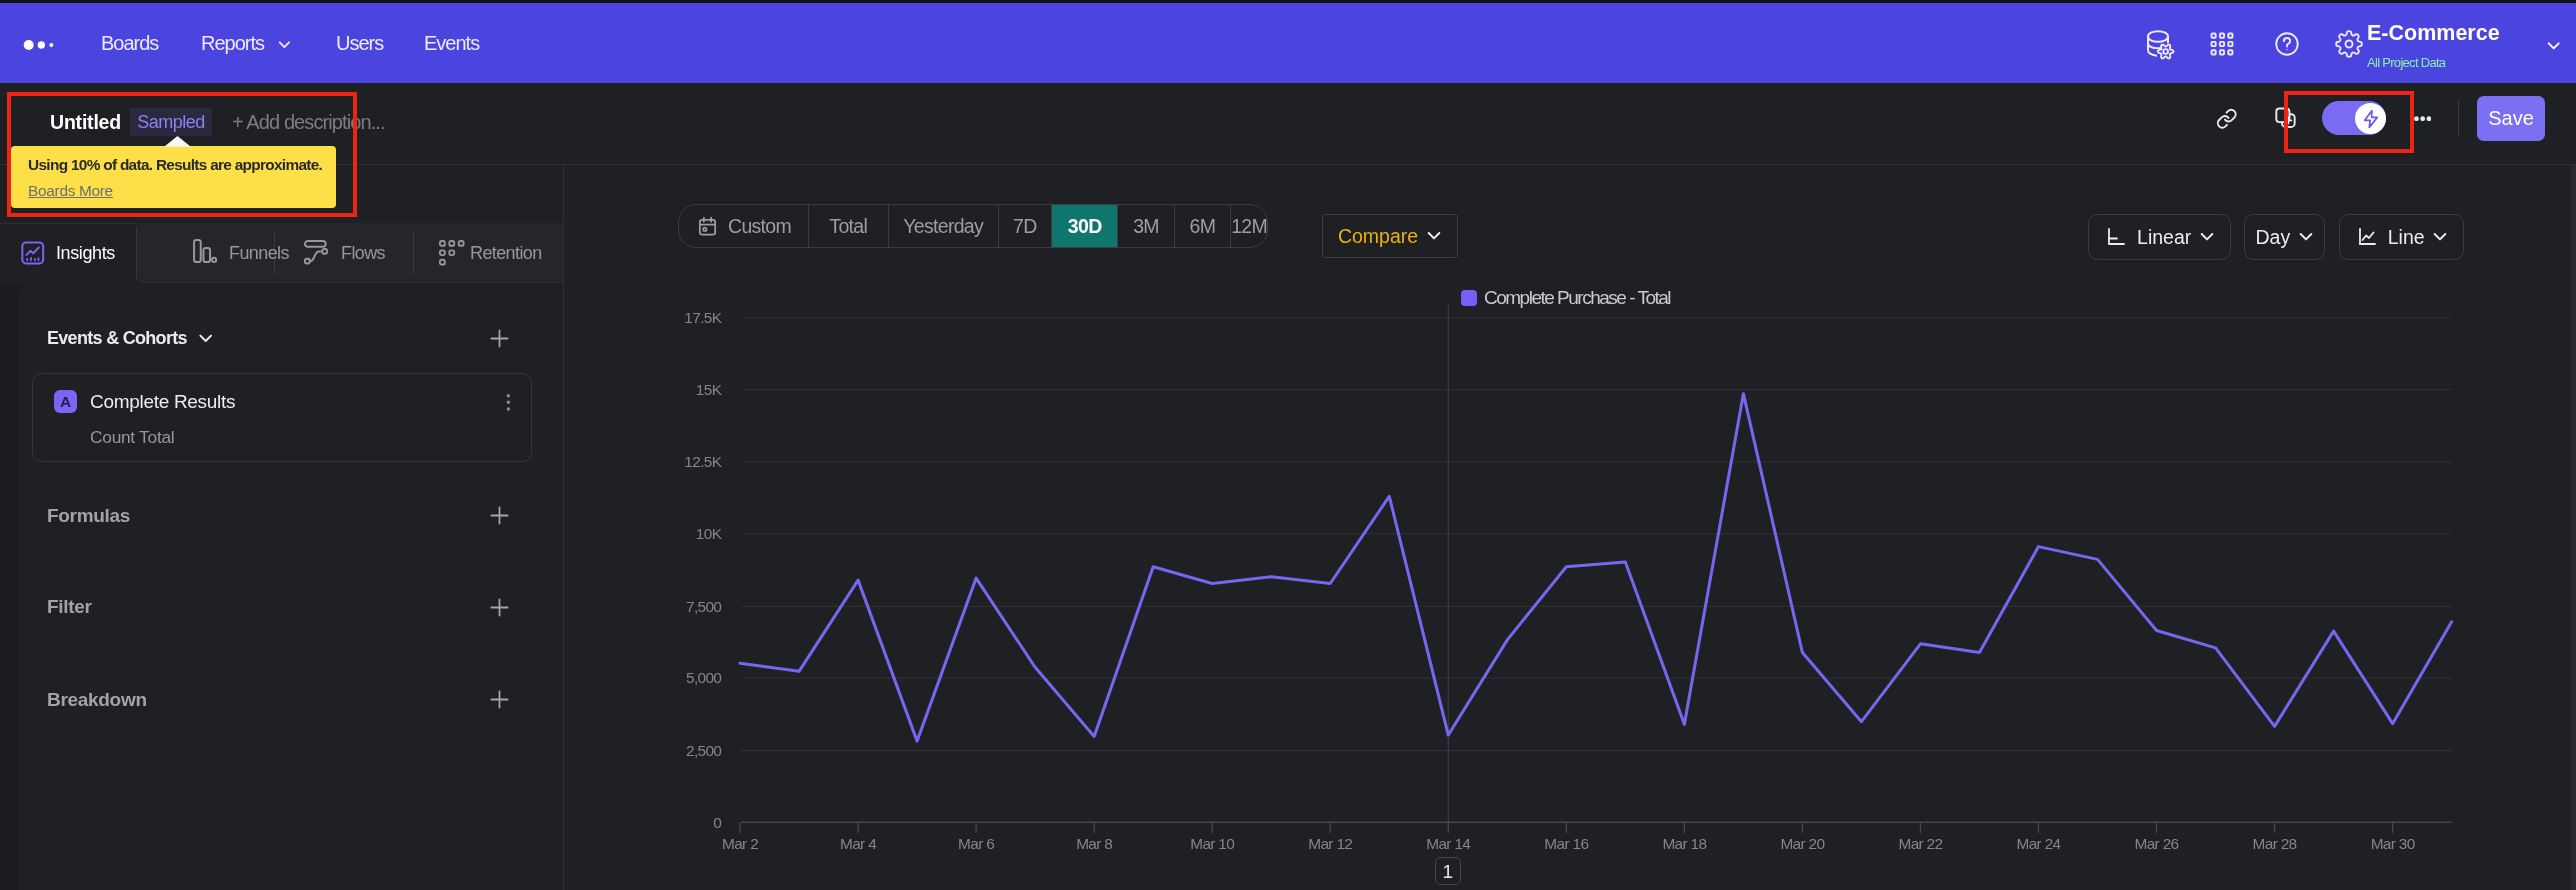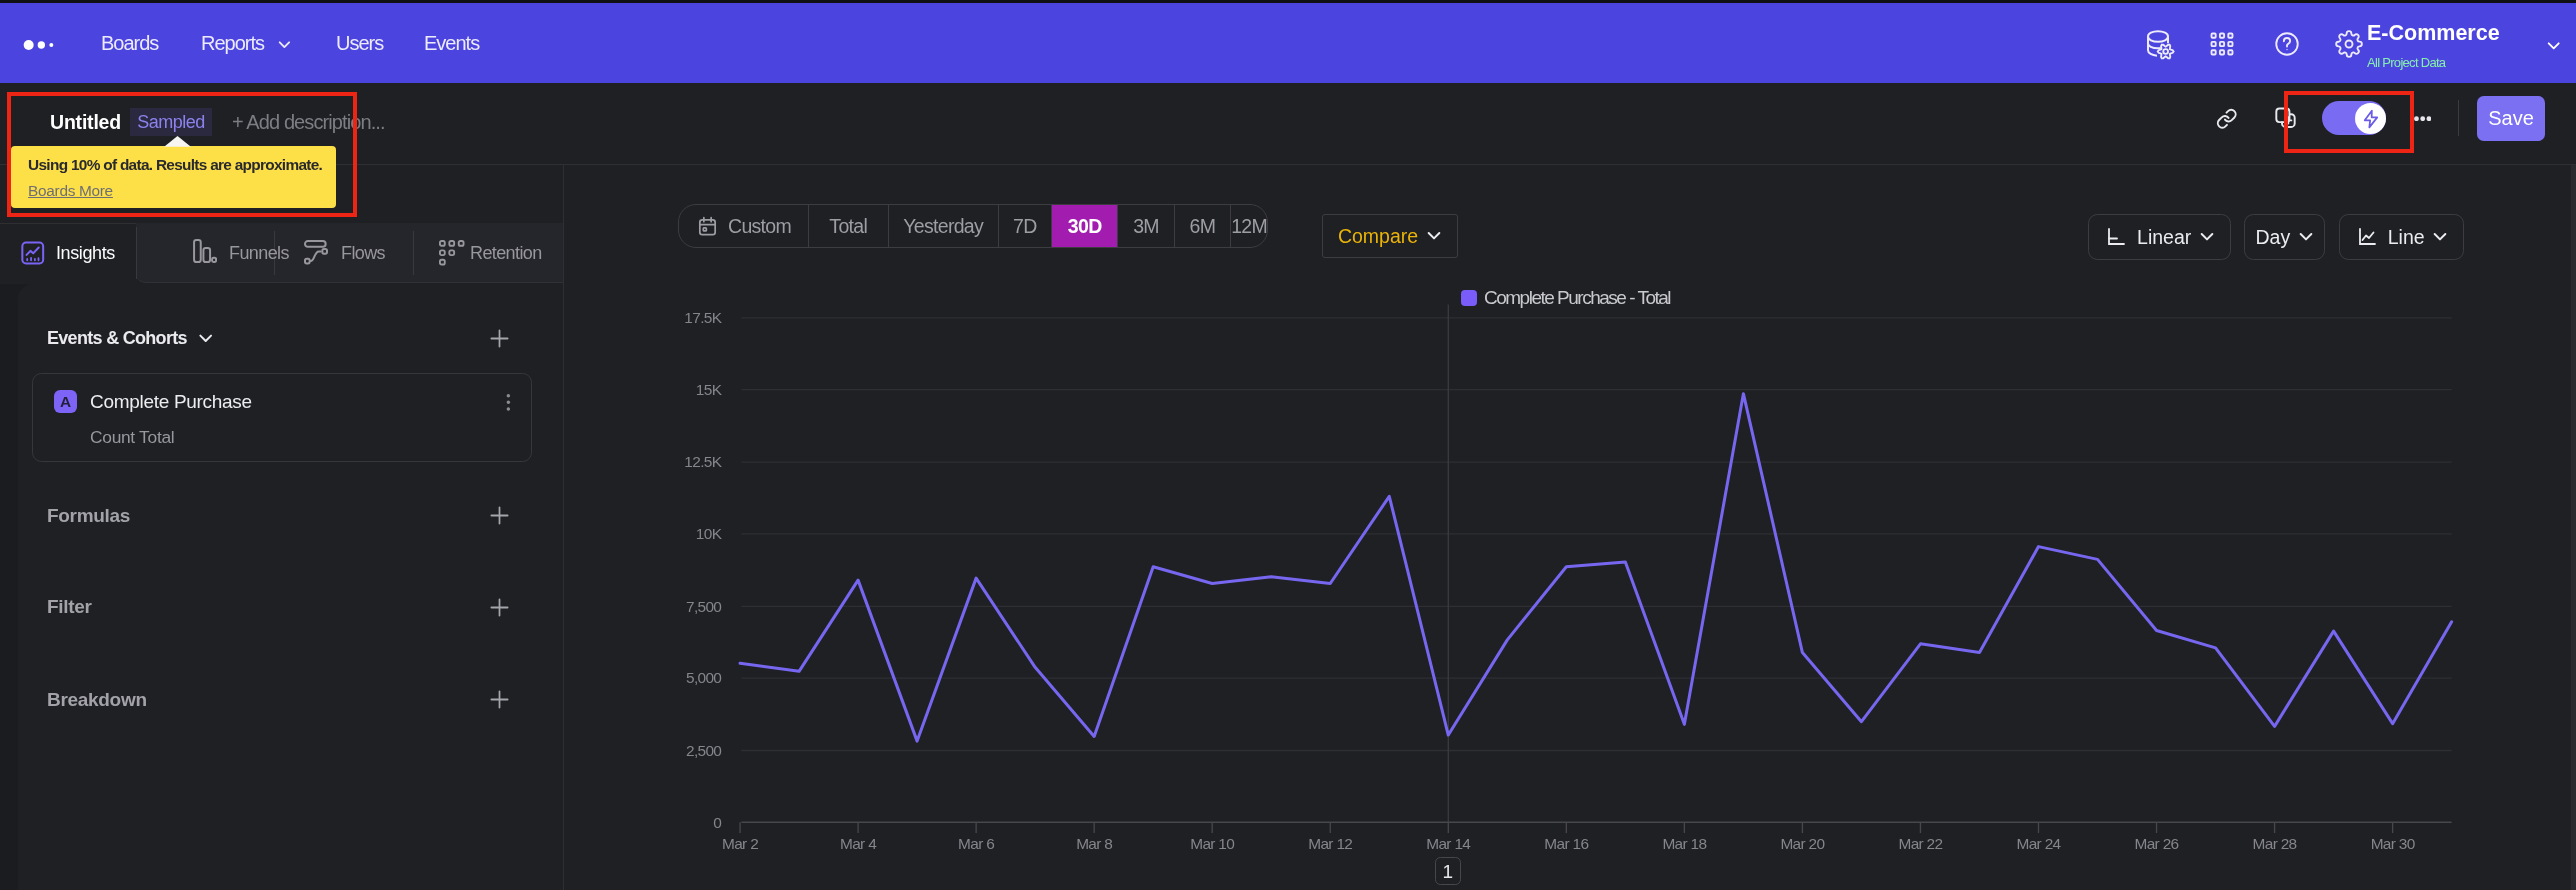--- a/index.html
+++ b/index.html
@@ -158,21 +158,21 @@
   <div class="abs" style="left:47px;top:160px;color:#ebebee;font-size:18px;letter-spacing:-0.7px;font-weight:700;line-height:27px">Events &amp; Cohorts</div>
   <svg class="abs" style="left:197px;top:168px" width="17.4" height="12" viewBox="0 0 26 18">
     <path d="M5 4 L13 12 L21 4" stroke="#ebebee" stroke-width="3" fill="none" stroke-linecap="round" stroke-linejoin="round"></path>
   </svg>
   <svg class="abs" style="left:488px;top:162px" width="23" height="23" viewBox="0 0 34 34">
     <path d="M17 5 V29 M5 17 H29" stroke="#a5a5ab" stroke-width="2.6" stroke-linecap="round"></path>
   </svg>
 
   <div class="abs" style="left:32px;top:208px;width:500px;height:89px;border:1.3px solid #36363b;border-radius:9.4px">
     <div class="abs" style="left:21px;top:16px;width:23px;height:23px;background:#7d64f6;border-radius:6px;color:#23203d;font-size:15.4px;font-weight:700;text-align:center;line-height:23px">A</div>
-    <div class="abs" style="left:57px;top:14.8px;color:#ededf0;font-size:19px;letter-spacing:-0.3px;font-weight:500;line-height:25.5px">Complete Purchase</div>
+    <div class="abs" style="left:57px;top:14.8px;color:#ededf0;font-size:19px;letter-spacing:-0.3px;font-weight:500;line-height:25.5px">Complete Results</div>
     <div class="abs" style="left:57px;top:53px;color:#97979d;font-size:17.4px;letter-spacing:-0.3px;line-height:21.5px">Count Total</div>
     <svg class="abs" style="left:472px;top:19px" width="6.7" height="20" viewBox="0 0 10 30">
       <circle cx="5" cy="4" r="2.6" fill="#8b8b90"></circle>
         <circle cx="5" cy="14" r="2.6" fill="#8b8b90"></circle>
         <circle cx="5" cy="24" r="2.6" fill="#8b8b90"></circle>
     </svg>
   </div>
 
   <div class="abs" style="left:47px;top:337px;color:#a2a2a8;font-size:19px;letter-spacing:-0.3px;font-weight:700;line-height:27px">Formulas</div>
   <svg class="abs" style="left:488px;top:339px" width="23" height="23" viewBox="0 0 34 34">
@@ -194,21 +194,21 @@
     <svg width="23" height="23" viewBox="0 0 24 24" fill="none" stroke="#9d9da3" stroke-width="1.8" style="margin-right:9.4px">
       <rect x="4" y="5" width="16" height="15.5" rx="2.5"></rect>
       <path d="M8.2 2.8 V7 M15.8 2.8 V7 M4 10 H20" stroke-linecap="round"></path>
       <rect x="7.6" y="13.4" width="3.2" height="3.2" rx="0.7"></rect>
     </svg>
     <span>Custom</span>
   </div>
   <div style="width:81px;border-right:1.3px solid #3c3c41;display:flex;align-items:center;justify-content:center">Total</div>
   <div style="width:111px;border-right:1.3px solid #3c3c41;display:flex;align-items:center;justify-content:center">Yesterday</div>
   <div style="width:54px;border-right:1.3px solid #3c3c41;display:flex;align-items:center;justify-content:center">7D</div>
-  <div style="width:67px;border-right:1.3px solid #3c3c41;display:flex;align-items:center;justify-content:center;background:#a21caf;color:#fff;font-weight:700">30D</div>
+  <div style="width:67px;border-right:1.3px solid #3c3c41;display:flex;align-items:center;justify-content:center;background:#0f766e;color:#fff;font-weight:700">30D</div>
   <div style="width:57px;border-right:1.3px solid #3c3c41;display:flex;align-items:center;justify-content:center">3M</div>
   <div style="width:57px;border-right:1.3px solid #3c3c41;display:flex;align-items:center;justify-content:center">6M</div>
   <div style="flex:1;display:flex;align-items:center;justify-content:center">12M</div>
 </div>
 <div class="abs" style="left:1322px;top:214px;width:136px;height:44px;border:1.3px solid #3c3c41;border-radius:3px;display:flex;align-items:center;justify-content:center;color:#eab308;font-size:19.5px;font-weight:400">
   Compare
   <svg width="16" height="10.7" viewBox="0 0 24 16" style="margin-left:8px">
       <path d="M4 3 L12 11 L20 3" stroke="#ececf0" stroke-width="3" fill="none" stroke-linecap="round" stroke-linejoin="round"></path>
     </svg>
 </div>

